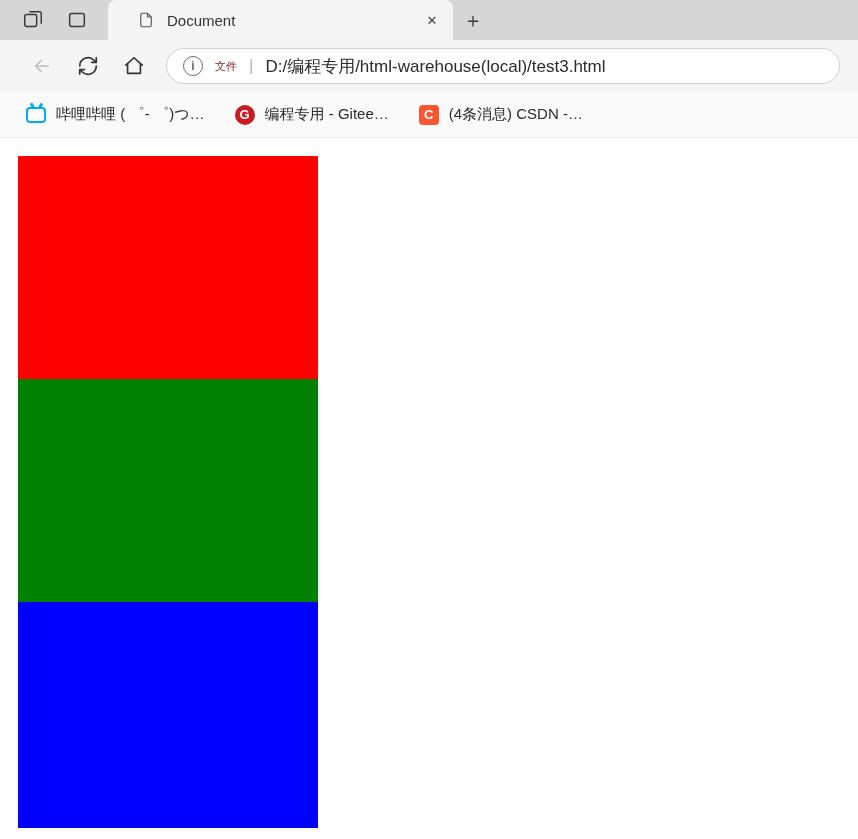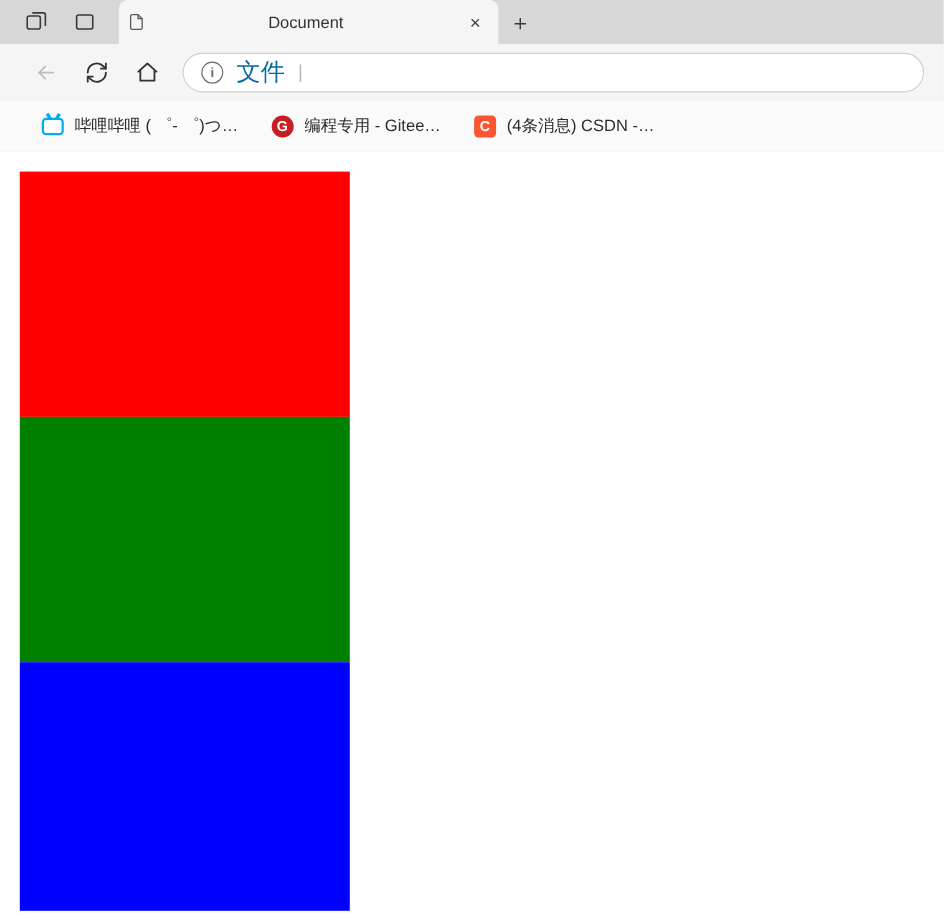--- a/index.html
+++ b/index.html
@@ -23,25 +23,24 @@
       display: flex;
       align-items: center;
       gap: 22px;
       padding: 0 20px 0 22px;
     }
     .tab-prefix-icons svg { display: block; }
 
     .tab {
       display: flex;
       align-items: center;
-      padding: 0 12px 0 7px;
+      padding: 0 12px 0 29px;
       gap: 12px;
       min-width: 345px;
       cursor: pointer;
-      text-align: center;
     }
     .tab.active {
       background: #f5f5f5;
       border-top-left-radius: 8px;
       border-top-right-radius: 8px;
     }
     .tab-favicon { width: 18px; height: 18px; display: flex; align-items: center; justify-content: center; }
     .tab-title { flex: 1; color: #333; font-size: 15px; white-space: nowrap; overflow: hidden; text-overflow: ellipsis; }
     .tab-close {
       width: 18px; height: 18px;
@@ -81,33 +80,33 @@
       gap: 12px;
     }
     .addr-proto-badge {
       width: 20px; height: 20px;
       border: 1.5px solid #6b6b6b;
       border-radius: 50%;
       display: flex; align-items: center; justify-content: center;
       color: #6b6b6b; font-size: 12px; font-weight: 600;
       font-family: Arial, sans-serif;
     }
-    .addr-proto-label { color: #0369a1; font-size: 22px; }
+    .addr-proto-label { color: #7f1d1d; font-size: 11px; }
     .addr-sep { color: #b5b5b5; font-size: 17px; }
     .addr-path { color: #2b2b2b; font-size: 17px; white-space: nowrap; overflow: hidden; text-overflow: ellipsis; }
 
     
     .bookmarks-bar {
       height: 46px;
       background: #fafafa;
       border-bottom: 1px solid rgba(0,0,0,.04);
       display: flex;
       align-items: center;
       gap: 18px;
-      padding: 0 12px 0 32px;
+      padding: 0 12px 0 20px;
     }
     .bookmark {
       display: flex; align-items: center; gap: 10px;
       font-size: 15px; color: #2b2b2b;
       cursor: pointer;
       padding: 4px 6px;
       border-radius: 4px;
       max-width: 210px;
       white-space: nowrap;
     }
@@ -216,20 +215,21 @@
       <path d="M5 10v10h14V10"></path>
     </svg>
   </div>
 
   <div class="address-bar">
     <span class="addr-proto-badge">
       <span>i</span>
     </span>
     <span class="addr-proto-label">文件</span>
     <span class="addr-sep">|</span>
+    <span class="addr-path">D:/编程专用/html-warehouse(local)/test3.html</span>
   </div>
 </div>
 
 <div class="bookmarks-bar">
   <div class="bookmark">
     <span class="bm-favicon">
         <span class="bm-bilibili"></span>
       </span>
     <span class="bookmark-label">哔哩哔哩 (  ゜-  ゜)つ…</span>
   </div>

